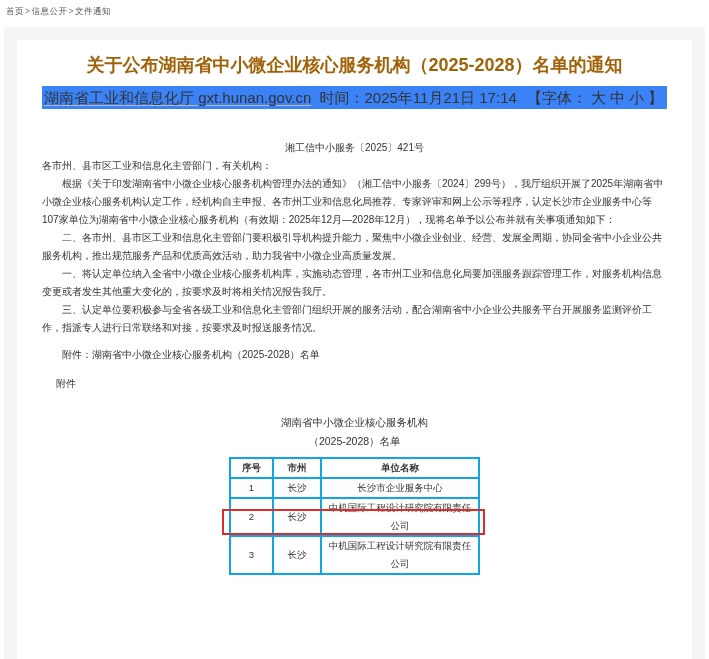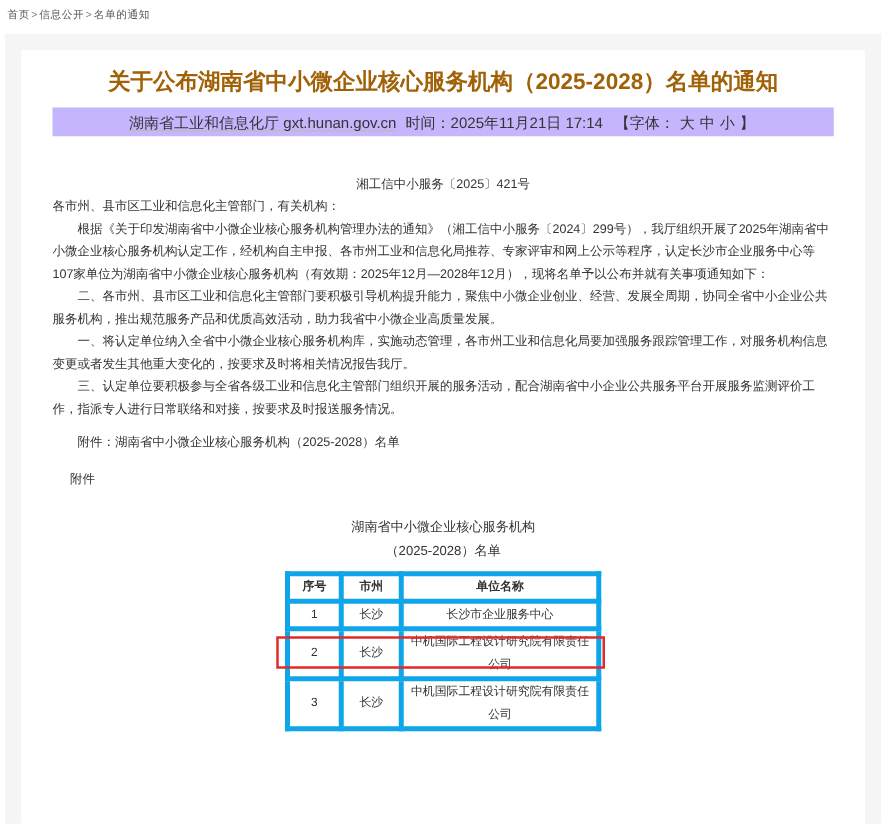--- a/index.html
+++ b/index.html
@@ -34,23 +34,23 @@
   .article-title {
     margin-top: 5px;
     text-align: center;
     font-size: 18px;
     font-weight: bold;
     color: #a16207;
     line-height: 20px;
   }
   .meta-bar {
     margin: 11px 13px 0 13px;
-    background: #c4b5fd;
+    background: #3b82f6;
     text-align: center;
-    font-size: 12px;
+    font-size: 15px;
     color: #333;
     padding: 7px 0 6px 0;
     line-height: 10px;
   }
   .meta-bar span { margin: 0 2px; }
   .meta-source { text-decoration: underline; text-decoration-color: #bbb; text-underline-offset: 2px; }
   .font-size-link { cursor: pointer; margin: 0 1px; }
 
   .doc-body {
     margin: 0 13px;
@@ -89,21 +89,21 @@
     display: flex;
     justify-content: center;
   }
   .table-holder { position: relative; }
   table.roster {
     border-collapse: collapse;
     font-size: 9.5px;
     color: #333;
   }
   table.roster th, table.roster td {
-    border: 4px solid #0ea5e9;
+    border: 2px solid #0ea5e9;
     text-align: center;
     vertical-align: middle;
     font-weight: normal;
     padding: 0 4px;
   }
   table.roster th { font-weight: bold; height: 20px; }
   table.roster td { height: 18px; }
   .col-idx  { width: 43px; }
   .col-city { width: 48px; }
   .col-name { width: 158px; }
@@ -115,21 +115,21 @@
     width: 263px;
     height: 26px;
     border: 2px solid #e12b2b;
     pointer-events: none;
   }
 </style>
 </head>
 <body>
 
 <div class="breadcrumb">
-  <a>首页</a><span class="crumb-sep">&gt;</span><a>信息公开</a><span class="crumb-sep">&gt;</span><a>名单的通知</a>
+  <a>首页</a><span class="crumb-sep">&gt;</span><a>信息公开</a><span class="crumb-sep">&gt;</span><a>文件通知</a>
 </div>
 
 <div class="outer-panel">
   <div class="content-box">
 
     <div class="article-title">关于公布湖南省中小微企业核心服务机构（2025-2028）名单的通知</div>
 
     <div class="meta-bar">
       <span class="meta-source">湖南省工业和信息化厅 gxt.hunan.gov.cn</span>
       <span>时间：2025年11月21日 17:14</span>

